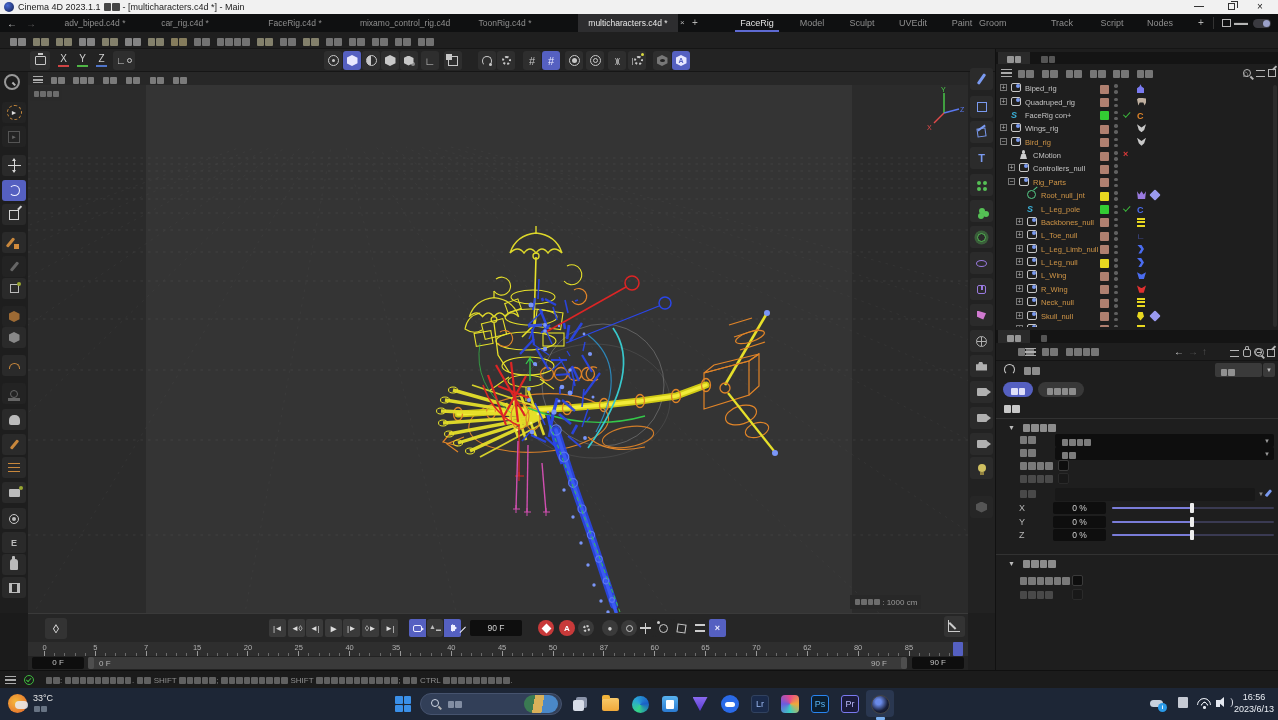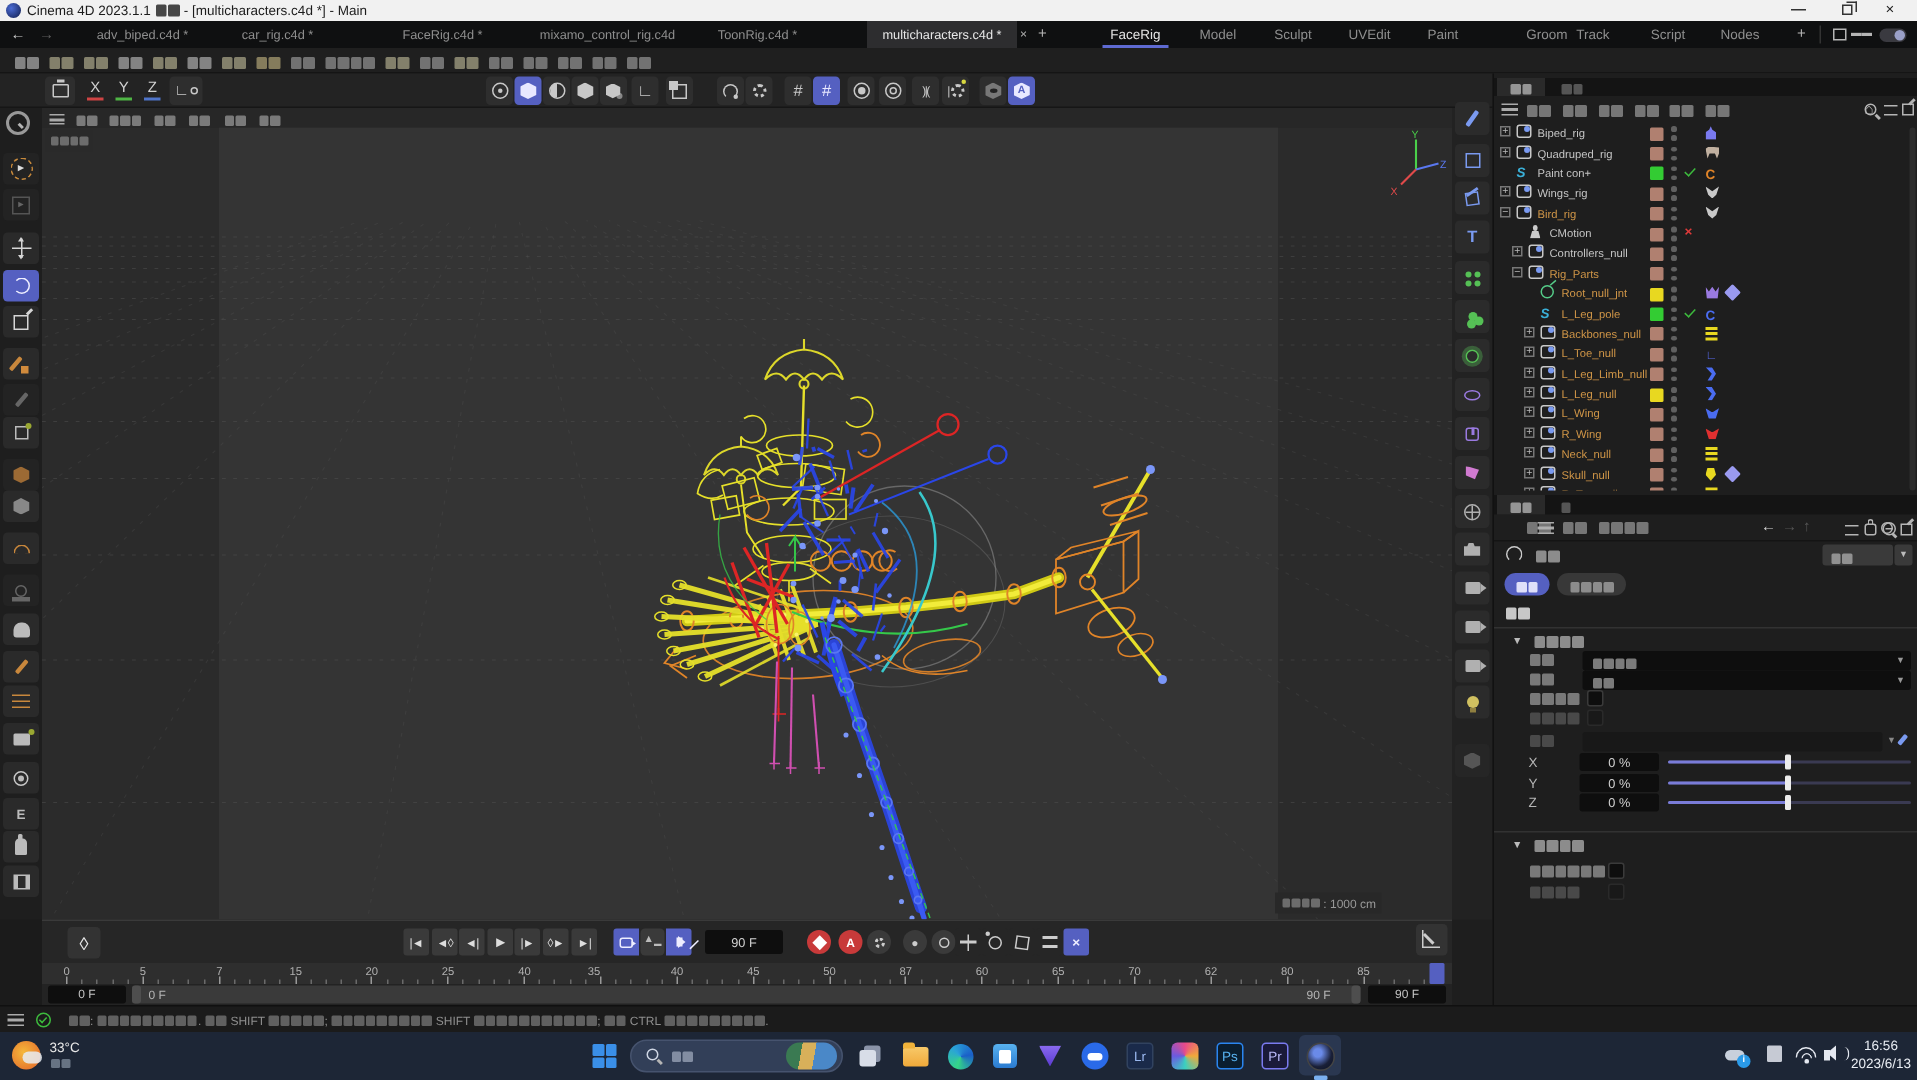--- a/index.html
+++ b/index.html
@@ -34,21 +34,21 @@
 <div class="ab" style="left:335px;top:0;width:140px;height:18px;line-height:18px;text-align:center;font-size:8.5px;color:#8f8f8f;white-space:nowrap">mixamo_control_rig.c4d</div>
 <div class="ab" style="left:435px;top:0;width:140px;height:18px;line-height:18px;text-align:center;font-size:8.5px;color:#8f8f8f;white-space:nowrap">ToonRig.c4d *</div>
 <div class="ab" style="left:578px;top:0;width:100px;height:18px;background:#2d2d2f;line-height:18px;text-align:center;font-size:8.5px;color:#e8e8e8;white-space:nowrap">multicharacters.c4d *</div>
 <div class="ab" style="left:680px;top:4px;font-size:8px;color:#b5b5b5">×</div>
 <div class="ab" style="left:692px;top:3px;font-size:10px;color:#b5b5b5">+</div>
 <div class="ab" style="left:724px;top:0;width:66px;height:18px;line-height:18px;text-align:center;font-size:9px;color:#e3e3e3">FaceRig</div>
 <div class="ab" style="left:779px;top:0;width:66px;height:18px;line-height:18px;text-align:center;font-size:9px;color:#8f8f8f">Model</div>
 <div class="ab" style="left:829px;top:0;width:66px;height:18px;line-height:18px;text-align:center;font-size:9px;color:#8f8f8f">Sculpt</div>
 <div class="ab" style="left:880px;top:0;width:66px;height:18px;line-height:18px;text-align:center;font-size:9px;color:#8f8f8f">UVEdit</div>
 <div class="ab" style="left:929px;top:0;width:66px;height:18px;line-height:18px;text-align:center;font-size:9px;color:#8f8f8f">Paint</div>
-<div class="ab" style="left:979px;top:0;width:66px;height:18px;line-height:18px;text-align:right;font-size:9px;color:#8f8f8f">Groom</div>
+<div class="ab" style="left:979px;top:0;width:66px;height:18px;line-height:18px;text-align:left;font-size:9px;color:#8f8f8f">Groom</div>
 <div class="ab" style="left:1029px;top:0;width:66px;height:18px;line-height:18px;text-align:center;font-size:9px;color:#8f8f8f">Track</div>
 <div class="ab" style="left:1079px;top:0;width:66px;height:18px;line-height:18px;text-align:center;font-size:9px;color:#8f8f8f">Script</div>
 <div class="ab" style="left:1127px;top:0;width:66px;height:18px;line-height:18px;text-align:center;font-size:9px;color:#8f8f8f">Nodes</div>
 <div class="ab" style="left:735px;top:15.5px;width:44px;height:2px;background:#5e6ad2"></div>
 <div class="ab" style="left:1198px;top:3px;font-size:10px;color:#b5b5b5">+</div>
 <div class="ab" style="left:1213px;top:3px;width:1px;height:12px;background:#333"></div>
 <div class="ab" style="left:1222px;top:5px;width:9px;height:8px;border:1px solid #b5b5b5"></div>
 <div class="ab" style="left:1234px;top:5px;color:#b5b5b5;font-size:7px">▬▬</div>
 <div class="ab" style="left:1253px;top:5px;width:18px;height:9px;border-radius:5px;background:#3a3a40"></div>
 <div class="ab" style="left:1263px;top:6px;width:7px;height:7px;border-radius:50%;background:#9aa0c8"></div>
@@ -615,21 +615,21 @@
           <span style="position:absolute;left:4px;top:2px;width:7px;height:7px;border:1px solid #777;color:#bbb;font-size:7px;line-height:5.5px;text-align:center;background:#1e1e1e">+</span>
           <span style="position:absolute;left:15px;top:1px"><span style="position:relative;display:inline-block;width:10px;height:9px;border:1.2px solid #c8c8c8;border-radius:2px"><span style="position:absolute;right:0px;top:0px;width:4px;height:4px;border-radius:50%;background:#7a9af0"></span></span></span>
           <span style="position:absolute;left:29px;top:2px;font-size:7.5px;color:#c4c4c4;white-space:nowrap">Quadruped_rig</span>
           <span style="position:absolute;left:104px;top:2.5px;width:9px;height:9px;background:#b08070;border-radius:1px"></span>
           <span style="position:absolute;left:118px;top:2px;width:3.5px;height:3.5px;border-radius:50%;background:#606060"></span>
           <span style="position:absolute;left:118px;top:8px;width:3.5px;height:3.5px;border-radius:50%;background:#606060"></span>
           <span style="position:absolute;left:141px;top:2px"><span style="display:inline-block;width:9px;height:8px;background:#c0b0a0;clip-path:polygon(0 20%,25% 0,100% 10%,100% 60%,85% 100%,70% 60%,30% 60%,15% 100%)"></span></span>
         </div>
         <div class="ab" style="left:0;top:59.9px;width:283px;height:13px">
           <span style="position:absolute;left:15px;top:1px"><span style="color:#3ab0d8;font-size:9px;font-style:italic;font-weight:bold;line-height:9px">S</span></span>
-          <span style="position:absolute;left:29px;top:2px;font-size:7.5px;color:#c4c4c4;white-space:nowrap">Paint con+</span>
+          <span style="position:absolute;left:29px;top:2px;font-size:7.5px;color:#c4c4c4;white-space:nowrap">FaceRig con+</span>
           <span style="position:absolute;left:104px;top:2.5px;width:9px;height:9px;background:#33cc33;border-radius:1px"></span>
           <span style="position:absolute;left:118px;top:2px;width:3.5px;height:3.5px;border-radius:50%;background:#606060"></span>
           <span style="position:absolute;left:118px;top:8px;width:3.5px;height:3.5px;border-radius:50%;background:#606060"></span>
           <span class="chk" style="position:absolute;left:127px;top:3px"></span>
           <span style="position:absolute;left:141px;top:2px"><span style="color:#e08428;font-size:9px;font-weight:bold;line-height:9px">C</span></span>
         </div>
         <div class="ab" style="left:0;top:73.3px;width:283px;height:13px">
           <span style="position:absolute;left:4px;top:2px;width:7px;height:7px;border:1px solid #777;color:#bbb;font-size:7px;line-height:5.5px;text-align:center;background:#1e1e1e">+</span>
           <span style="position:absolute;left:15px;top:1px"><span style="position:relative;display:inline-block;width:10px;height:9px;border:1.2px solid #c8c8c8;border-radius:2px"><span style="position:absolute;right:0px;top:0px;width:4px;height:4px;border-radius:50%;background:#7a9af0"></span></span></span>
           <span style="position:absolute;left:29px;top:2px;font-size:7.5px;color:#c4c4c4;white-space:nowrap">Wings_rig</span>

